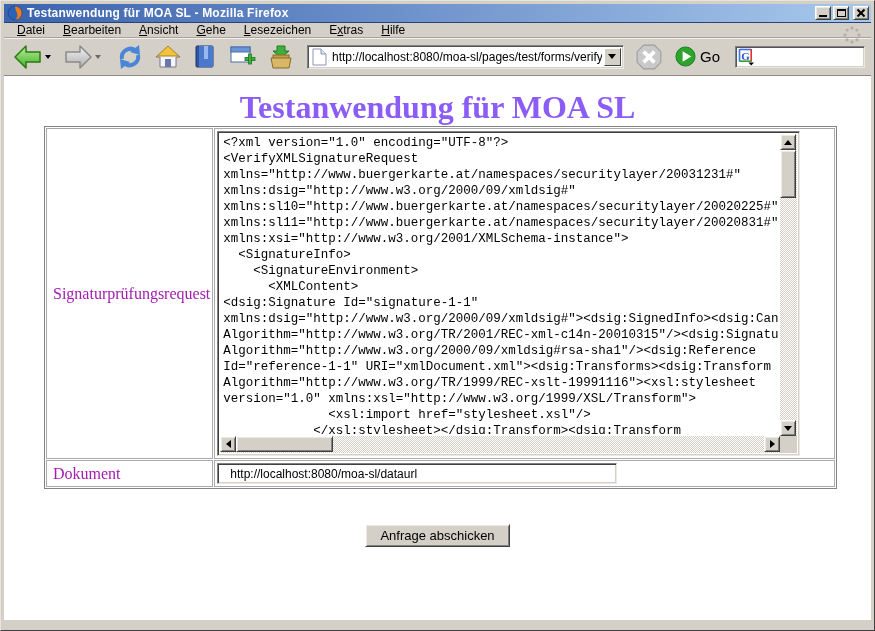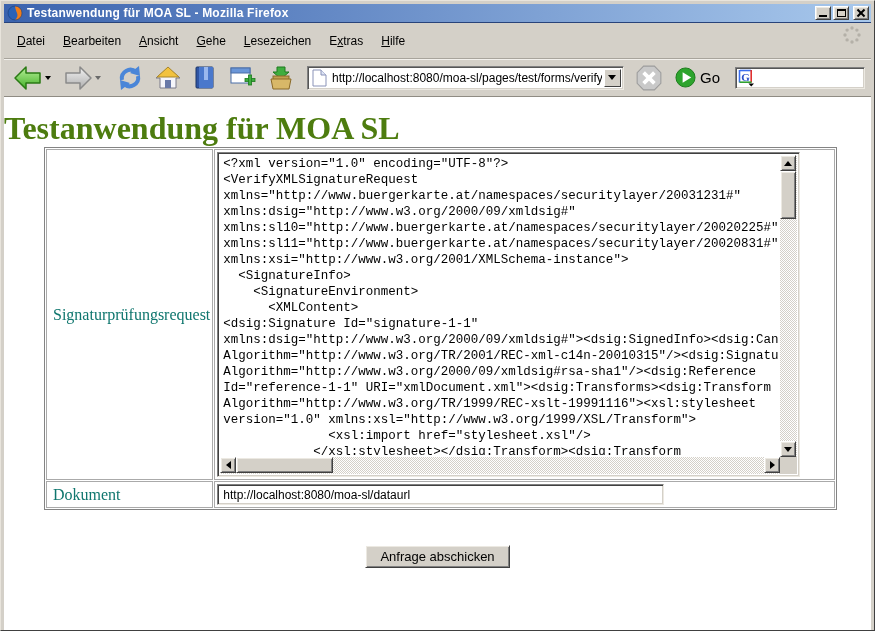--- a/index.html
+++ b/index.html
@@ -31,21 +31,21 @@
   .glyph-min{width:8px;height:2px;background:#000;margin:0 auto 2px;}
   .glyph-max{width:9px;height:8px;border:1px solid #000;border-top:2px solid #000;margin:0 auto 2px;}
   .glyph-close{position:absolute;inset:0;}
   .glyph-close::before,.glyph-close::after{
     content:"";position:absolute;left:2px;top:5px;width:10px;height:2px;background:#000;
   }
   .glyph-close::before{transform:rotate(45deg);}
   .glyph-close::after{transform:rotate(-45deg);}
   
   .menubar{
-    height:36px;display:flex;align-items:center;padding-left:4px;position:relative;
+    height:15px;display:flex;align-items:center;padding-left:4px;position:relative;
     background:#d4d0c8;border-bottom:1px solid #a8a49c;box-shadow:0 1px 0 #f2f0ec;
   }
   .menu-item{font-size:12px;color:#000;padding:3px 9px;cursor:default;}
   .menu-item u{text-decoration:underline;}
   .throbber{position:absolute;right:8px;top:1px;}
   
   .toolbar{
     height:38px;display:flex;align-items:center;padding:0 6px;
     background:#d4d0c8;border-bottom:1px solid #8f8b83;
   }
@@ -74,34 +74,34 @@
     display:flex;align-items:center;margin-left:8px;
     width:130px;height:22px;background:#fff;
     border:1px solid;border-color:#808080 #ece9e2 #ece9e2 #808080;
     box-shadow:inset 1px 1px 0 #555, inset -1px -1px 0 #d4d0c8;
     padding:1px 2px;
   }
   .searchbar input{flex:1;border:none;outline:none;font-size:12px;min-width:0;background:transparent;font-family:"Liberation Sans",sans-serif;}
   
   .content{background:#fff;height:544px;overflow:hidden;}
   .content h1{
-    margin:13px 0 0;text-align:left;font-family:"Liberation Serif",serif;
-    font-size:32px;font-weight:bold;color:#4d7c0f;
+    margin:13px 0 0;text-align:center;font-family:"Liberation Serif",serif;
+    font-size:32px;font-weight:bold;color:#8b5cf6;
   }
   .content p.intro{
     margin:17px 0 13px;text-align:center;font-family:"Liberation Serif",serif;
     font-size:16px;color:#000;
   }
   table.form-table{
     margin-left:40px;border-collapse:separate;border-spacing:1px;
     width:793px;border:1px solid #848484;background:#fff;
   }
   td.label-cell{
     width:162px;border:1px solid #aaa;font-family:"Liberation Serif",serif;
-    font-size:16px;color:#0f766e;padding:2px 2px 2px 6px;vertical-align:middle;
+    font-size:16px;color:#a21caf;padding:2px 2px 2px 6px;vertical-align:middle;
   }
   td.field-cell{border:1px solid #aaa;padding:2px;vertical-align:top;}
   
   .xml-box{
     position:relative;width:583px;height:325px;background:#fff;
     border:1px solid;border-color:#808080 #ece9e2 #ece9e2 #808080;
     box-shadow:inset 1px 1px 0 #404040, inset -1px -1px 0 #d4d0c8;
   }
   .xml-box pre{
     position:absolute;left:5px;top:3px;right:21px;bottom:21px;margin:0;
@@ -132,24 +132,24 @@
     position:absolute;top:0;left:16px;width:97px;height:16px;background:#d4d0c8;
     border:1px solid;border-color:#fff #404040 #404040 #fff;
     box-shadow:inset 1px 1px 0 #ece9e2, inset -1px -1px 0 #808080;
   }
   .tri{width:0;height:0;}
   .tri.t-up{border-left:4px solid transparent;border-right:4px solid transparent;border-bottom:5px solid #000;}
   .tri.t-down{border-left:4px solid transparent;border-right:4px solid transparent;border-top:5px solid #000;}
   .tri.t-left{border-top:4px solid transparent;border-bottom:4px solid transparent;border-right:5px solid #000;}
   .tri.t-right{border-top:4px solid transparent;border-bottom:4px solid transparent;border-left:5px solid #000;}
   .dataurl-input{
-    width:447px;height:21px;background:#fff;
+    width:400px;height:21px;background:#fff;
     border:1px solid;border-color:#808080 #ece9e2 #ece9e2 #808080;
     box-shadow:inset 1px 1px 0 #404040, inset -1px -1px 0 #d4d0c8;
-    font-family:"Liberation Sans",sans-serif;font-size:12px;padding:0 5px;outline:none;
+    font-family:"Liberation Sans",sans-serif;font-size:12px;padding:0 12px;outline:none;
   }
   .button-row{text-align:center;margin-top:35px;}
   .submit-btn{
     font-family:"Liberation Sans",sans-serif;font-size:13px;color:#000;
     background:#d4d0c8;padding:3px 14px;
     border:1px solid;border-color:#fff #404040 #404040 #fff;
     box-shadow:inset 1px 1px 0 #ece9e2, inset -1px -1px 0 #808080;
   }
 </style>
 </head>

